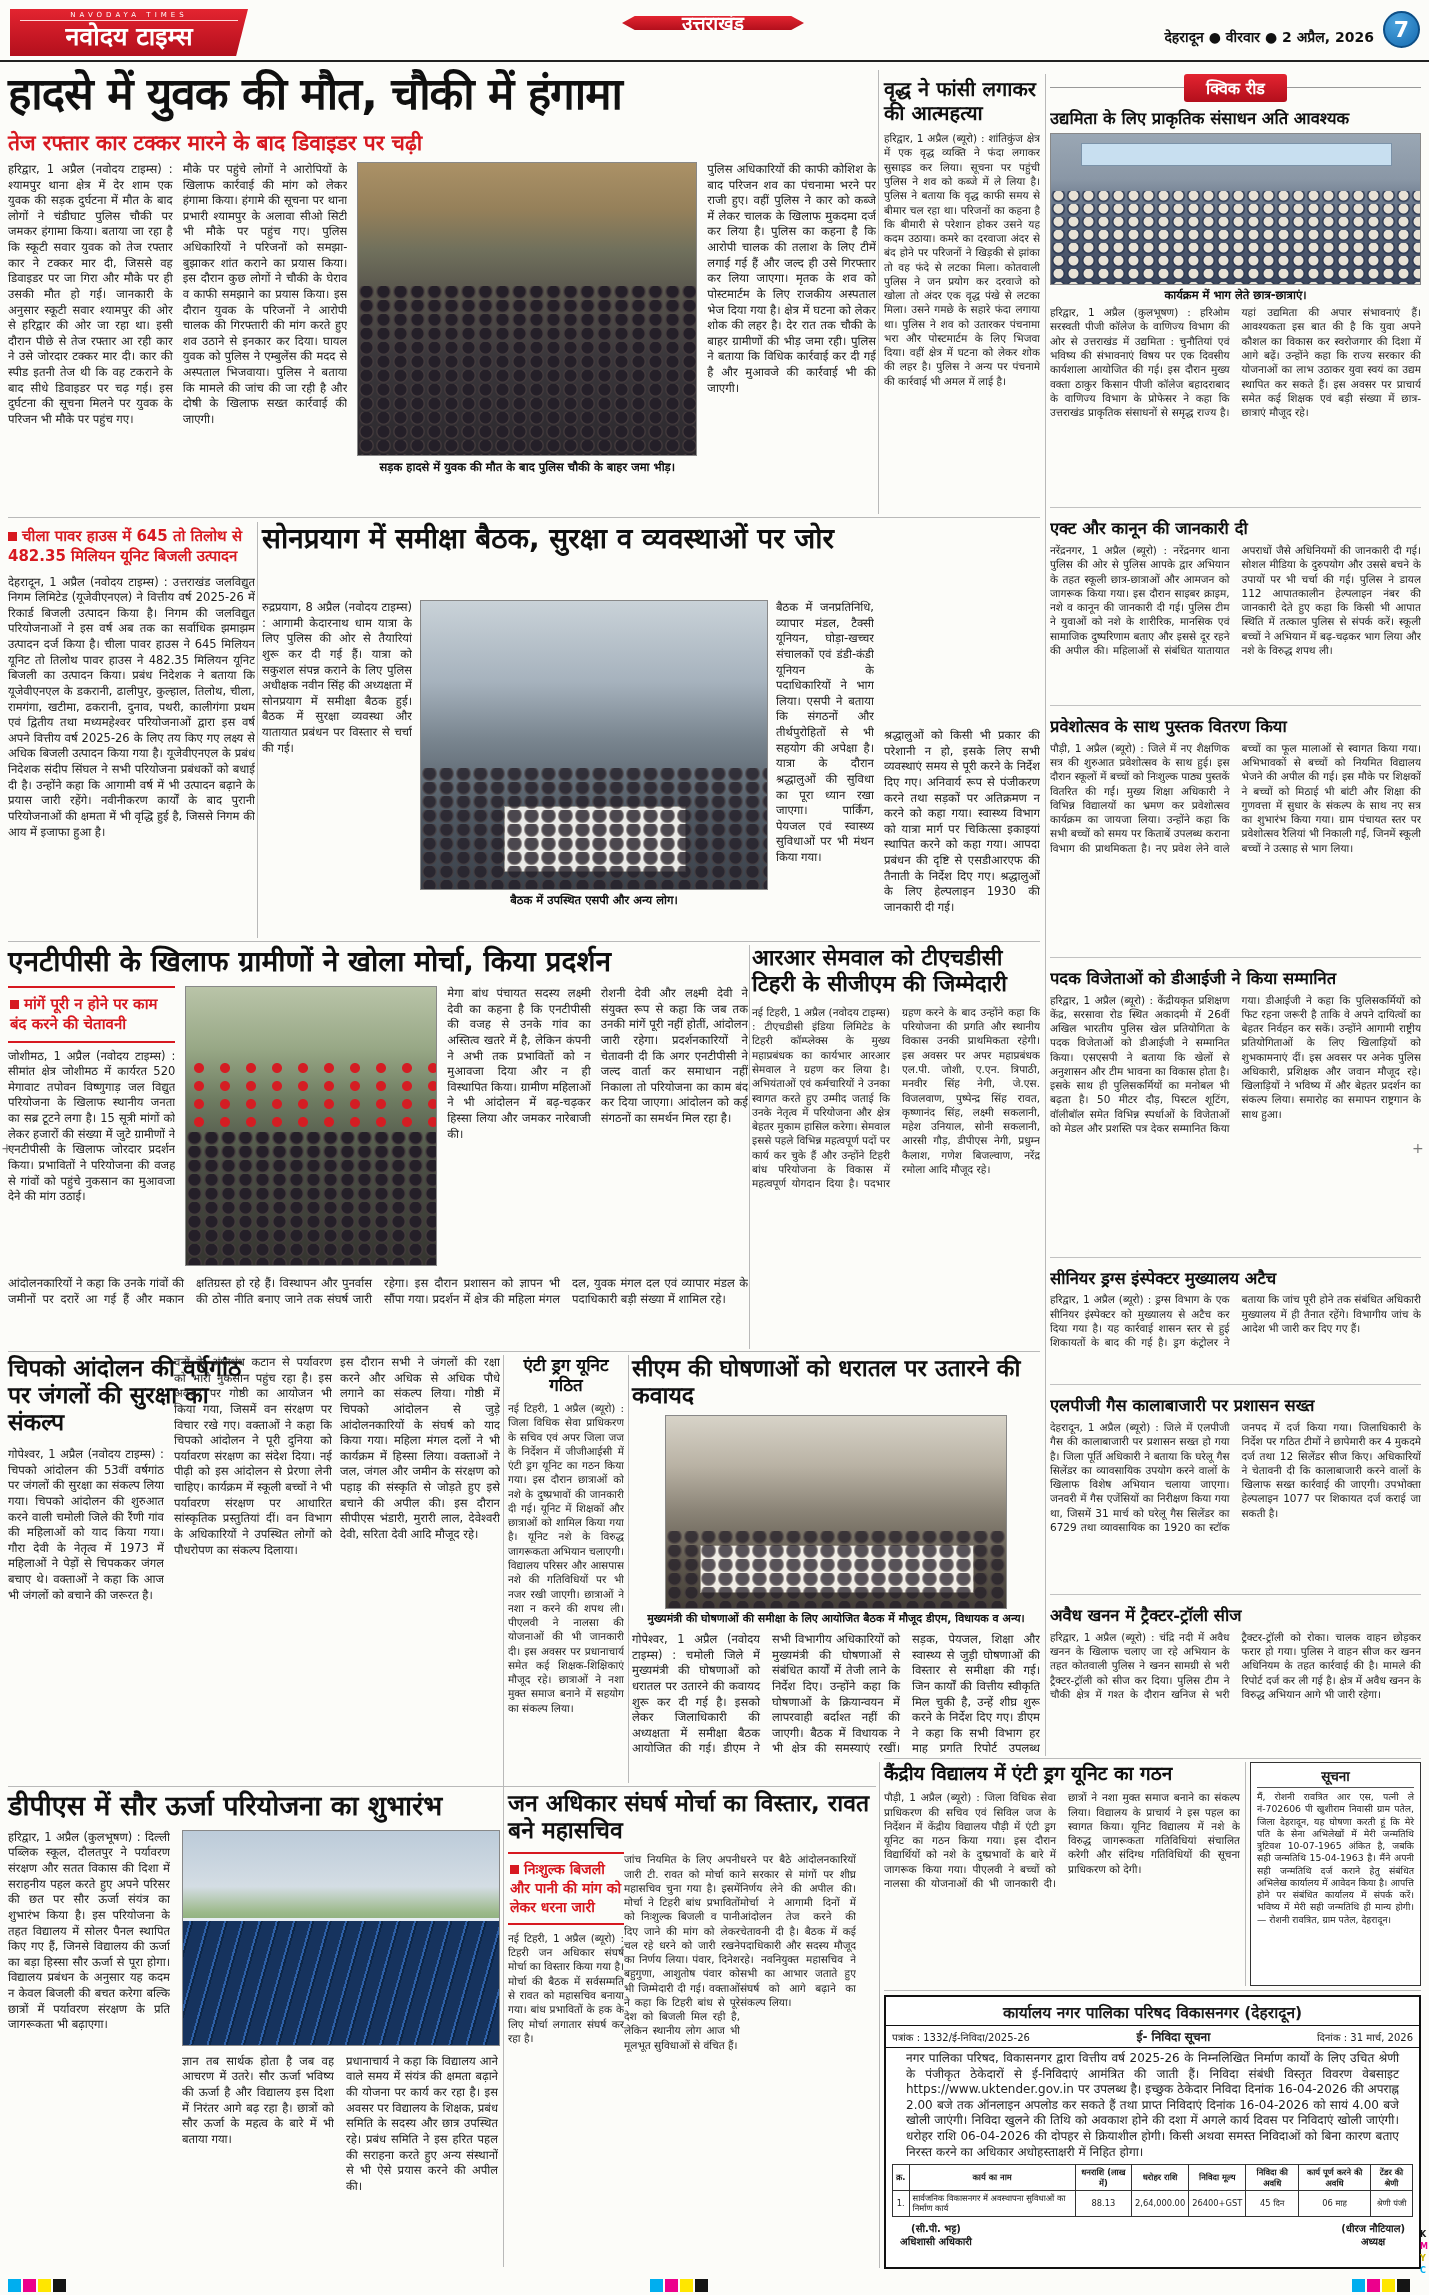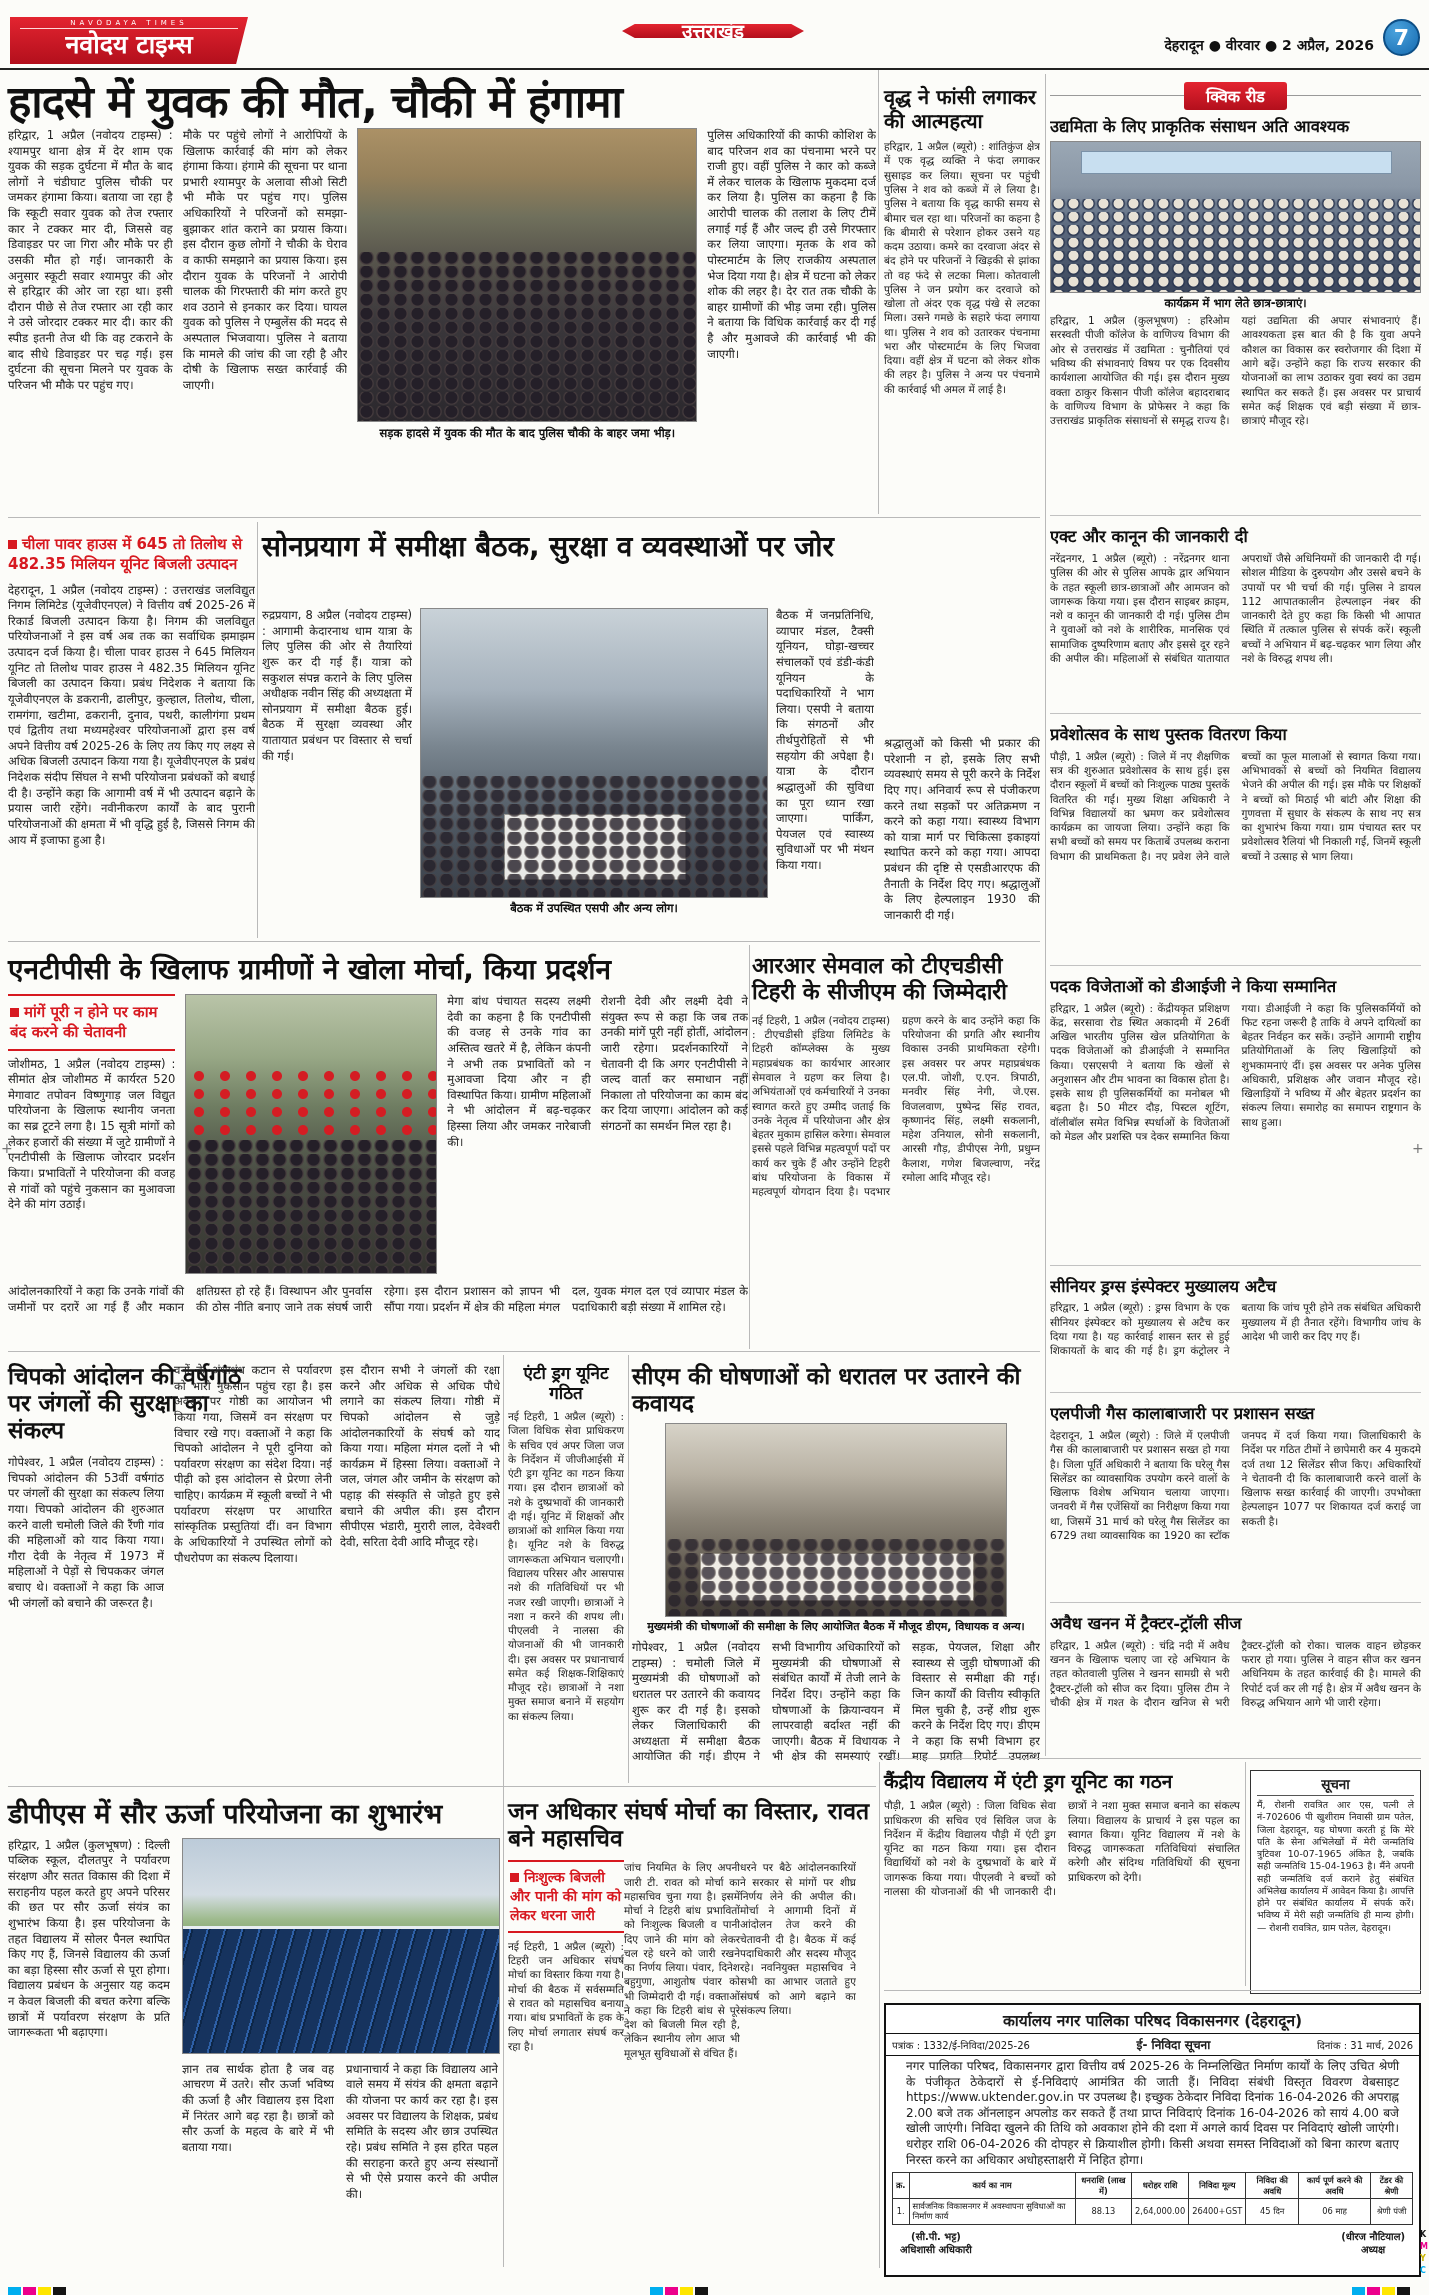--- a/index.html
+++ b/index.html
@@ -4,21 +4,21 @@
 <style>
   :root{
     --red:#d71920; --ink:#1b1b1b; --rule:#b9b9b9; --blue:#1d7fc6;
   }
   html,body{margin:0;padding:0;background:#e8e8e4;}
   .page{
     position:relative;width:1429px;height:2295px;margin:0 auto;
     background:#fcfcf9;font-family:"DejaVu Sans","Liberation Sans",sans-serif;
     color:var(--ink);overflow:hidden;
   }
-  .abs{position:absolute;margin-top:8px;}
+  .abs{position:absolute;}
   .hl{font-weight:bold;color:#101010;line-height:1.18;}
   .body{font-size:11.5px;line-height:1.36;text-align:justify;color:#222;overflow:hidden;}
   .small{font-size:10.5px;}
   .cap{font-weight:bold;font-size:11.5px;color:#111;line-height:1.25;}
   .red{color:var(--red);}
   .vrule{position:absolute;width:1px;background:var(--rule);}
   .hrule{position:absolute;height:1px;background:var(--rule);}
   .photo{position:relative;overflow:hidden;border:1px solid #888;}
   .cols2{column-count:2;column-gap:12px;}
   .cols3{column-count:3;column-gap:12px;}
@@ -101,20 +101,21 @@
       <span class="hi">नवोदय टाइम्स</span>
     </div>
     <div class="abs ribbon">उत्तराखंड</div>
     <div class="abs dateline">देहरादून ● वीरवार ● 2 अप्रैल, 2026</div>
     <div class="abs pagenum">7</div>
     <div class="abs headrule"></div>
   </header>
 
   <section class="abs" style="left:8px;top:68px;width:868px;height:448px;">
     <h1 class="hl" style="margin:0;font-size:44px;letter-spacing:-1px;">हादसे में युवक की मौत, चौकी में हंगामा</h1>
+    <div class="red" style="font-size:21px;font-weight:bold;margin:8px 0 6px;">तेज रफ्तार कार टक्कर मारने के बाद डिवाइडर पर चढ़ी</div>
     <div style="display:flex;gap:10px;height:340px;">
       <div class="body" style="width:166px;">हरिद्वार, 1 अप्रैल (नवोदय टाइम्स) : श्यामपुर थाना क्षेत्र में देर शाम एक युवक की सड़क दुर्घटना में मौत के बाद लोगों ने चंडीघाट पुलिस चौकी पर जमकर हंगामा किया। बताया जा रहा है कि स्कूटी सवार युवक को तेज रफ्तार कार ने टक्कर मार दी, जिससे वह डिवाइडर पर जा गिरा और मौके पर ही उसकी मौत हो गई। जानकारी के अनुसार स्कूटी सवार श्यामपुर की ओर से हरिद्वार की ओर जा रहा था। इसी दौरान पीछे से तेज रफ्तार आ रही कार ने उसे जोरदार टक्कर मार दी। कार की स्पीड इतनी तेज थी कि वह टकराने के बाद सीधे डिवाइडर पर चढ़ गई। इस दुर्घटना की सूचना मिलने पर युवक के परिजन भी मौके पर पहुंच गए।</div>
       <div class="body" style="width:166px;">मौके पर पहुंचे लोगों ने आरोपियों के खिलाफ कार्रवाई की मांग को लेकर हंगामा किया। हंगामे की सूचना पर थाना प्रभारी श्यामपुर के अलावा सीओ सिटी भी मौके पर पहुंच गए। पुलिस अधिकारियों ने परिजनों को समझा-बुझाकर शांत कराने का प्रयास किया। इस दौरान कुछ लोगों ने चौकी के घेराव व काफी समझाने का प्रयास किया। इस दौरान युवक के परिजनों ने आरोपी चालक की गिरफ्तारी की मांग करते हुए शव उठाने से इनकार कर दिया। घायल युवक को पुलिस ने एम्बुलेंस की मदद से अस्पताल भिजवाया। पुलिस ने बताया कि मामले की जांच की जा रही है और दोषी के खिलाफ सख्त कार्रवाई की जाएगी।</div>
       <figure style="width:340px;margin:0;">
         <div class="photo ph-crowd" style="width:338px;height:292px;">
           <div class="dots" style="height:58%;"></div>
         </div>
         <figcaption class="cap" style="margin-top:4px;text-align:center;">सड़क हादसे में युवक की मौत के बाद पुलिस चौकी के बाहर जमा भीड़।</figcaption>
       </figure>
       <div class="body" style="width:170px;">पुलिस अधिकारियों की काफी कोशिश के बाद परिजन शव का पंचनामा भरने पर राजी हुए। वहीं पुलिस ने कार को कब्जे में लेकर चालक के खिलाफ मुकदमा दर्ज कर लिया है। पुलिस का कहना है कि आरोपी चालक की तलाश के लिए टीमें लगाई गई हैं और जल्द ही उसे गिरफ्तार कर लिया जाएगा। मृतक के शव को पोस्टमार्टम के लिए राजकीय अस्पताल भेज दिया गया है। क्षेत्र में घटना को लेकर शोक की लहर है। देर रात तक चौकी के बाहर ग्रामीणों की भीड़ जमा रही। पुलिस ने बताया कि विधिक कार्रवाई कर दी गई है और मुआवजे की कार्रवाई भी की जाएगी।</div>

